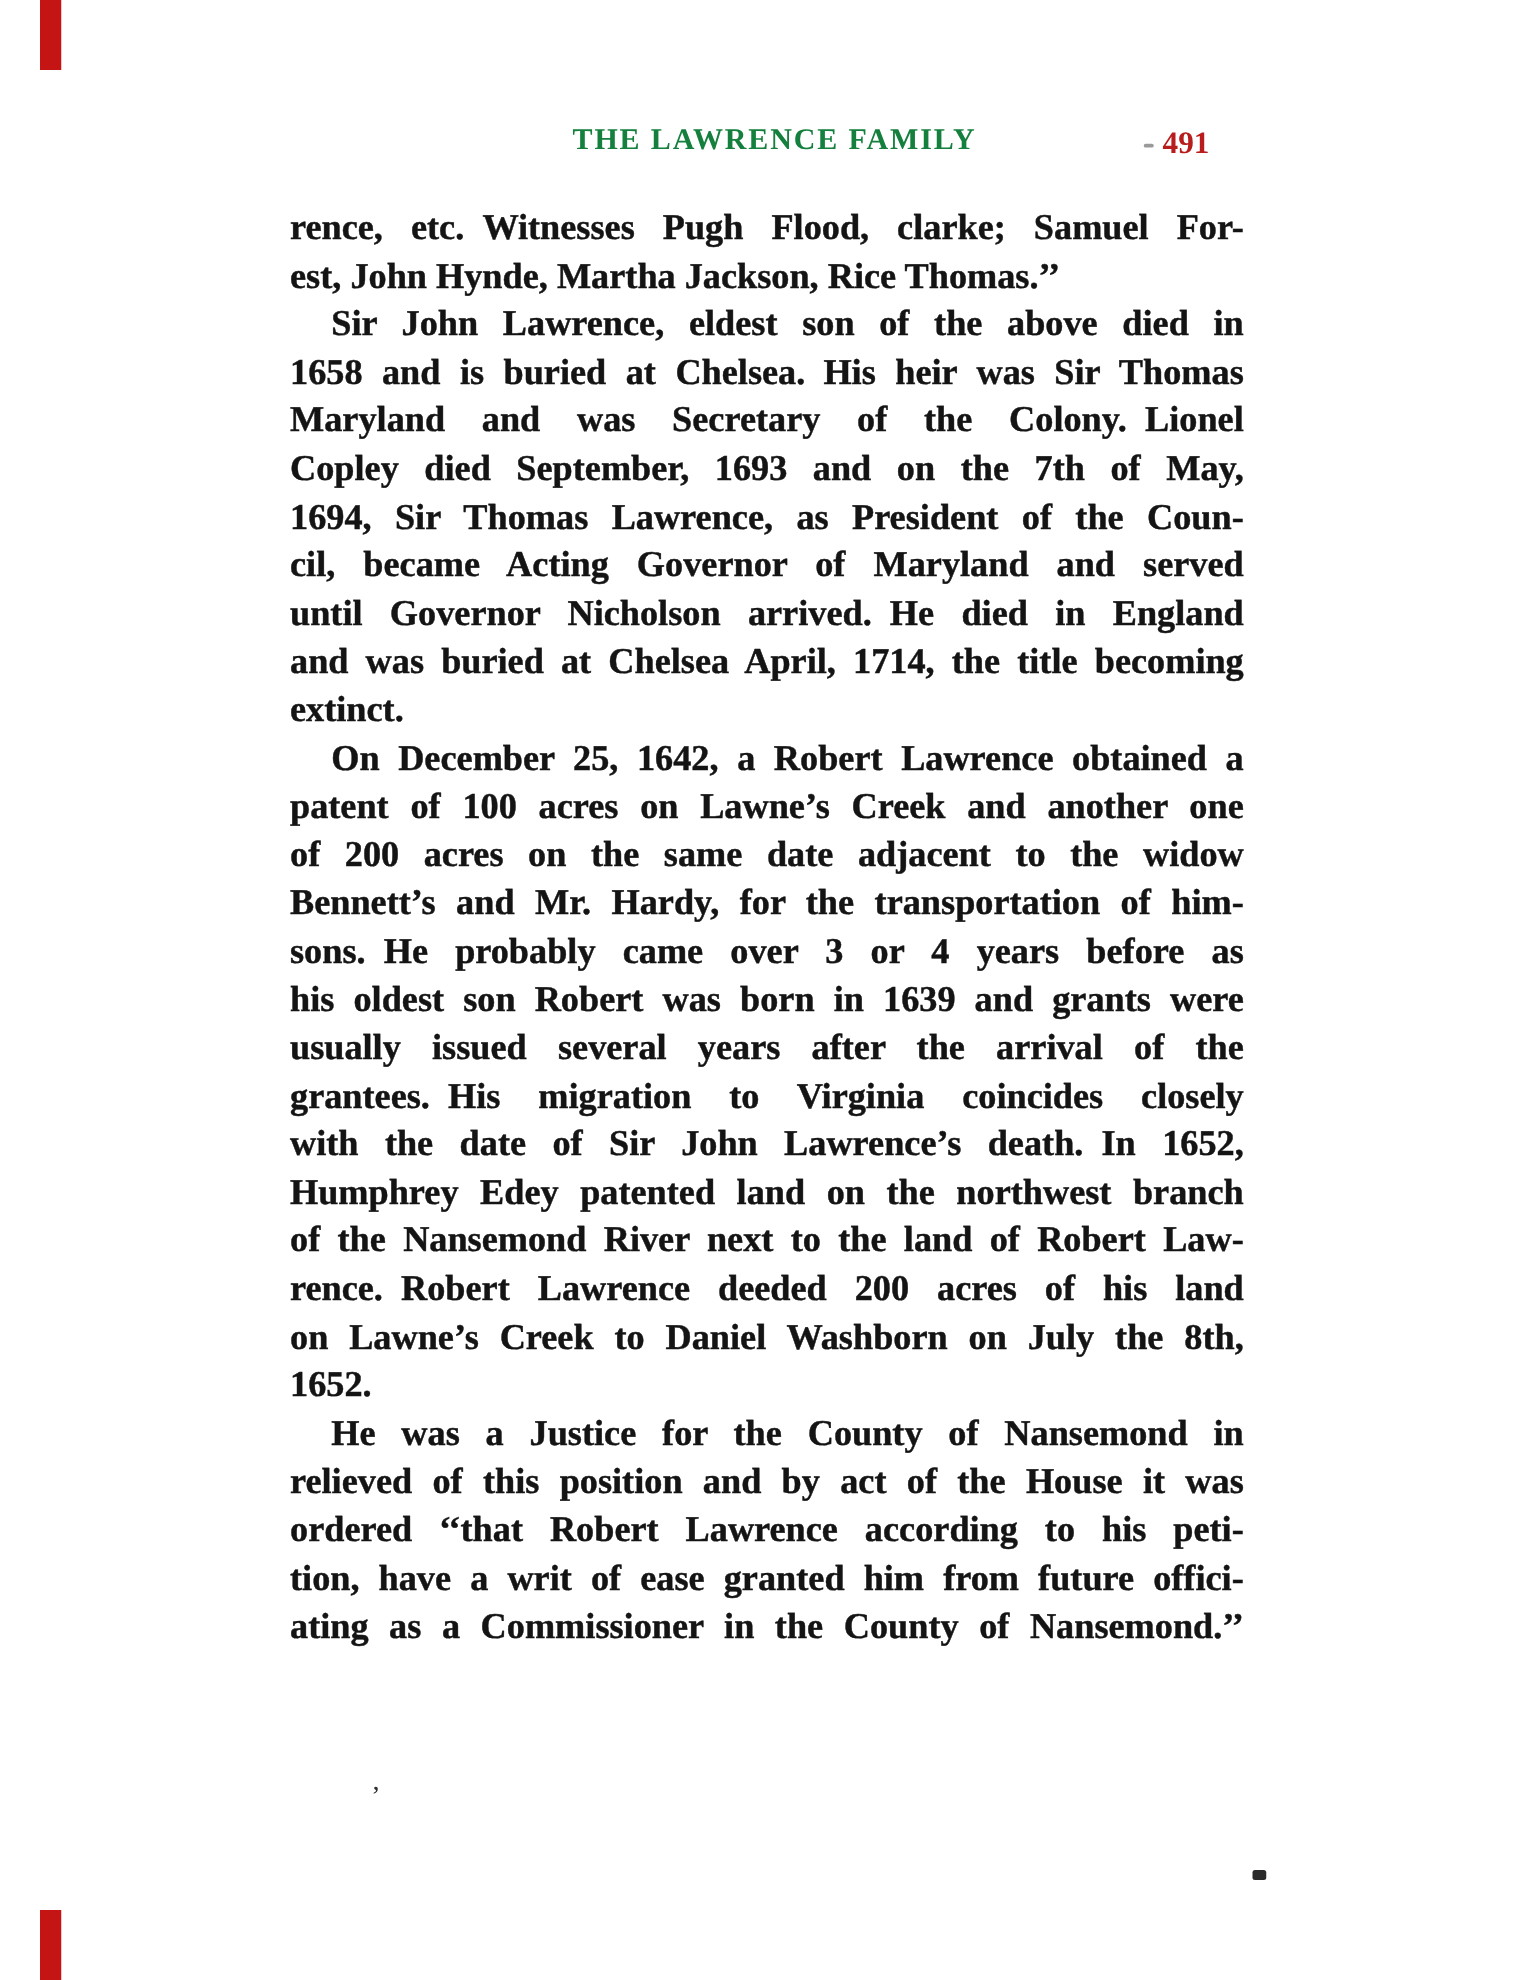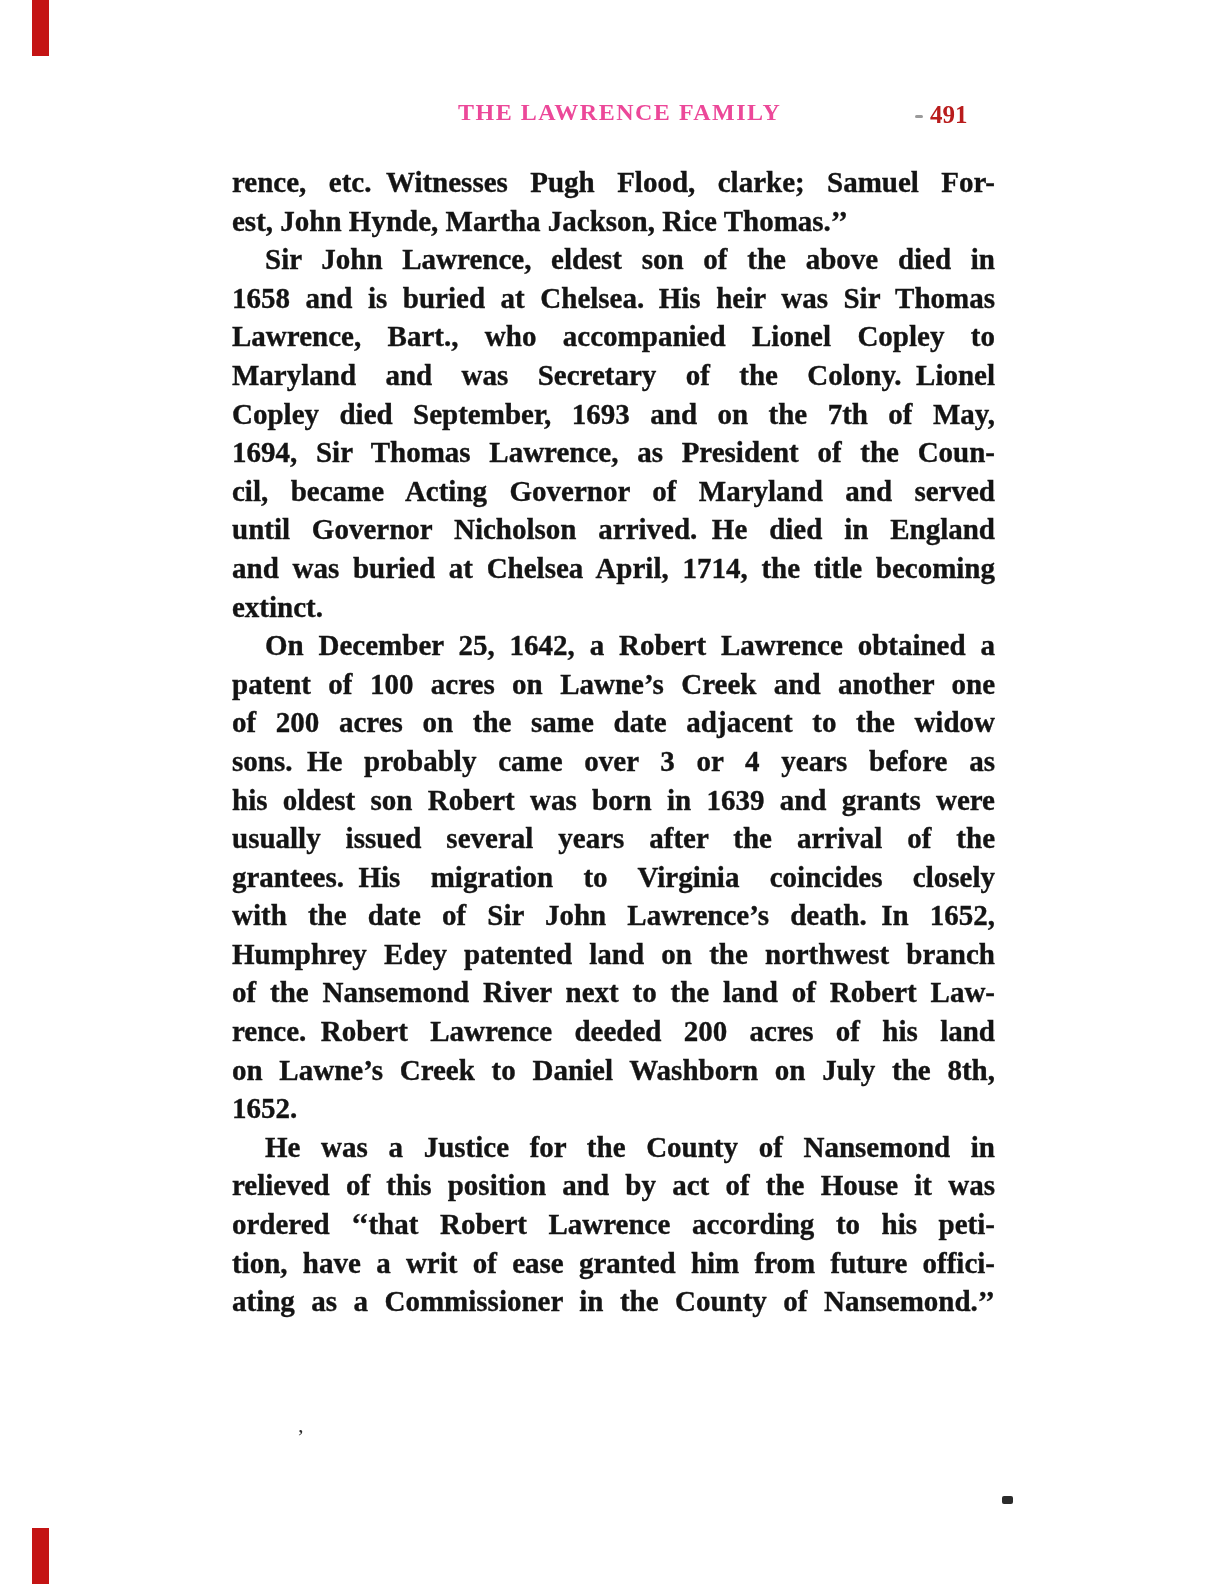--- a/index.html
+++ b/index.html
@@ -29,21 +29,21 @@
   .running-title {
     position: absolute;
     top: 99px;
     left: 458px;
     width: 284px;
     text-align: center;
     font-size: 24px;
     font-weight: bold;
     letter-spacing: 1.5px;
     white-space: nowrap;
-    color: #ec4899;
+    color: #15803d;
   }
   .page-number {
     position: absolute;
     top: 101px;
     left: 930px;
     font-size: 25px;
     font-weight: bold;
     color: #b91c1c;
   }
   .header-dash {
@@ -111,33 +111,33 @@
   <div class="page-number">491</div>
 
   <div class="text-block">
       <div class="paragraph">
         <div class="line">rence, etc. Witnesses Pugh Flood, clarke; Samuel For-</div>
         <div class="line last">est, John Hynde, Martha Jackson, Rice Thomas.’’</div>
       </div>
       <div class="paragraph">
         <div class="line indent">Sir John Lawrence, eldest son of the above died in</div>
         <div class="line">1658 and is buried at Chelsea. His heir was Sir Thomas</div>
-        <div class="line">Lawrence, Bart., who accompanied Lionel Copley to</div>
         <div class="line">Maryland and was Secretary of the Colony. Lionel</div>
         <div class="line">Copley died September, 1693 and on the 7th of May,</div>
         <div class="line">1694, Sir Thomas Lawrence, as President of the Coun-</div>
         <div class="line">cil, became Acting Governor of Maryland and served</div>
         <div class="line">until Governor Nicholson arrived. He died in England</div>
         <div class="line">and was buried at Chelsea April, 1714, the title becoming</div>
         <div class="line last">extinct.</div>
       </div>
       <div class="paragraph">
         <div class="line indent">On December 25, 1642, a Robert Lawrence obtained a</div>
         <div class="line">patent of 100 acres on Lawne’s Creek and another one</div>
         <div class="line">of 200 acres on the same date adjacent to the widow</div>
+        <div class="line">Bennett’s and Mr. Hardy, for the transportation of him-</div>
         <div class="line">sons. He probably came over 3 or 4 years before as</div>
         <div class="line">his oldest son Robert was born in 1639 and grants were</div>
         <div class="line">usually issued several years after the arrival of the</div>
         <div class="line">grantees. His migration to Virginia coincides closely</div>
         <div class="line">with the date of Sir John Lawrence’s death. In 1652,</div>
         <div class="line">Humphrey Edey patented land on the northwest branch</div>
         <div class="line">of the Nansemond River next to the land of Robert Law-</div>
         <div class="line">rence. Robert Lawrence deeded 200 acres of his land</div>
         <div class="line">on Lawne’s Creek to Daniel Washborn on July the 8th,</div>
         <div class="line last">1652.</div>

